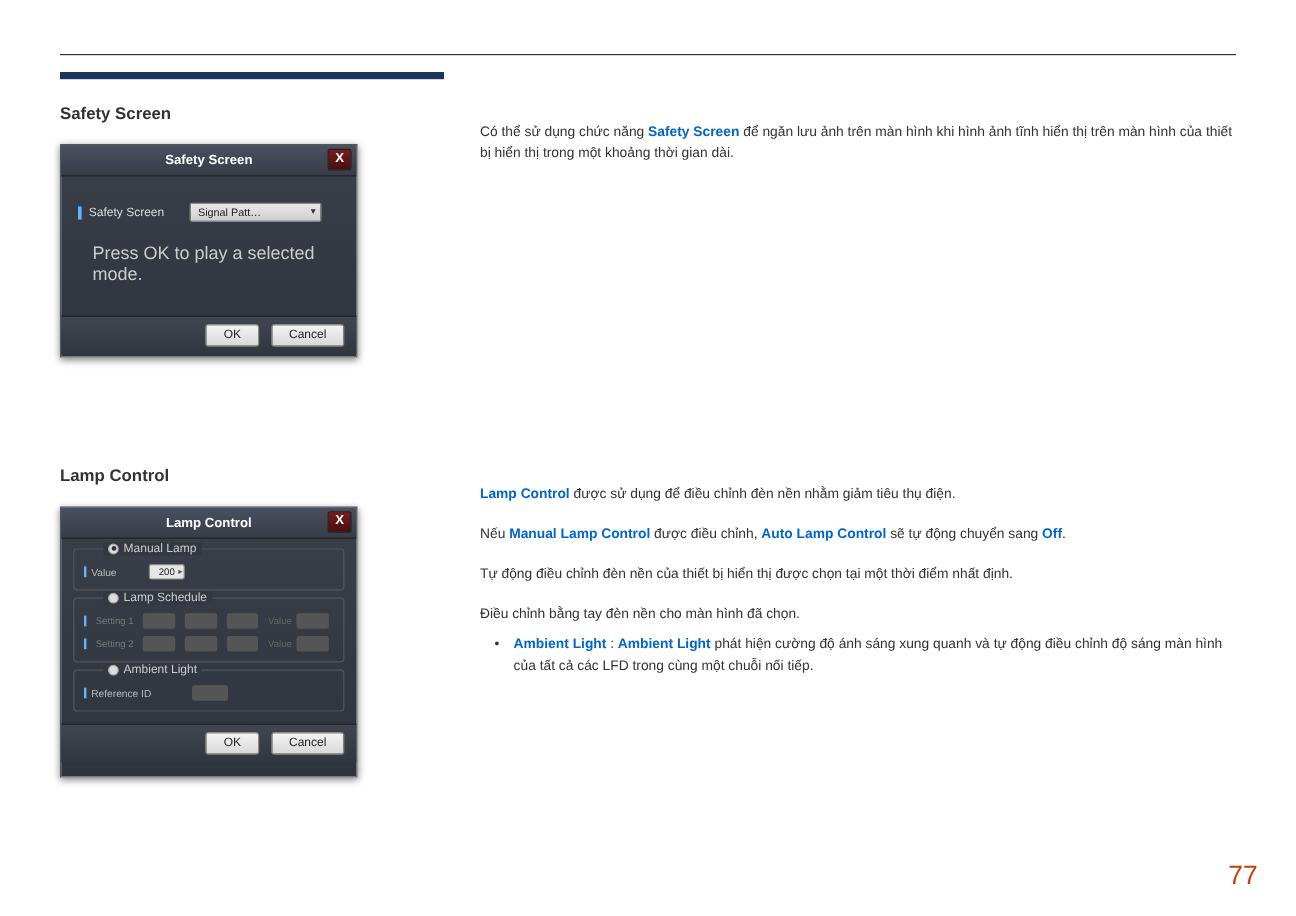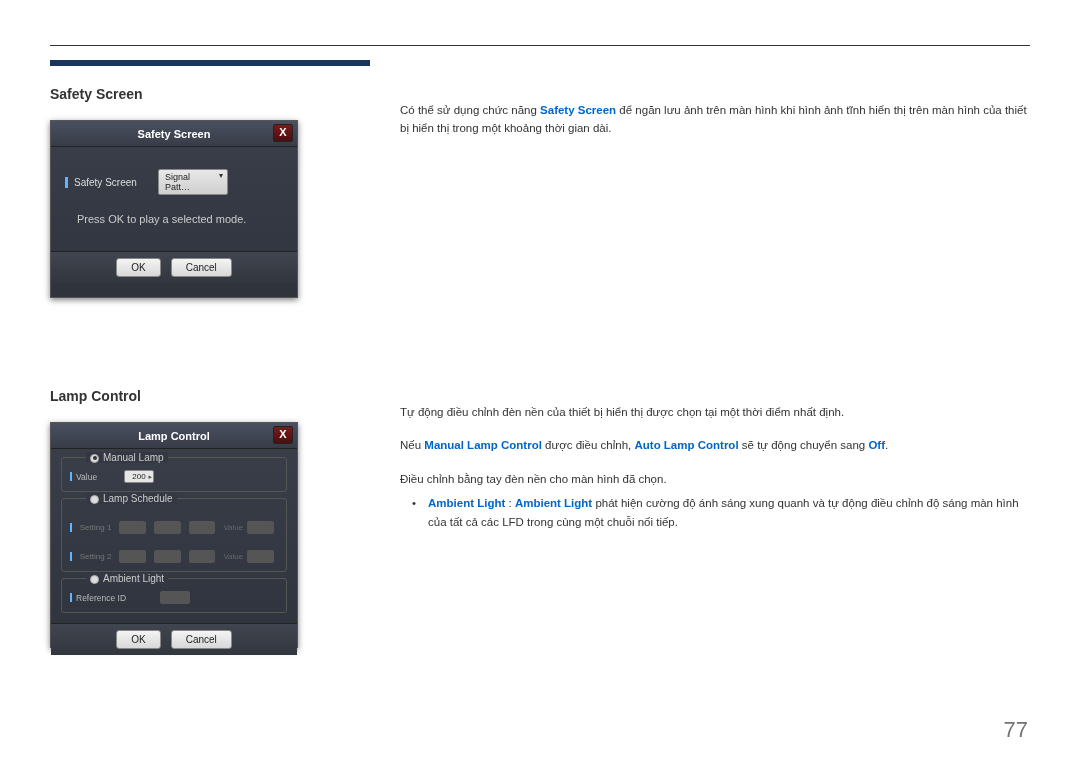--- a/index.html
+++ b/index.html
@@ -50,24 +50,24 @@
     font-size: 14px;
     font-weight: bold;
     margin-bottom: 18px;
   }
   .blue { color: #0066cc; font-weight: bold; }
   .right-col p { margin-bottom: 6px; margin-top: 15px; }
   .bullet-row { display: flex; margin-bottom: 6px; }
   .bullet { width: 28px; flex: 0 0 28px; text-align: center; }
   .page-num {
     position: absolute;
-    right: 52px;
+    right: 32px;
     bottom: 20px;
     font-size: 22px;
-    color: #737373;
+    color: #c2410c;
   }
 
   
   .dlg {
     background: linear-gradient(#3a3f4a, #2e333c);
     border: 1px solid #555;
     box-shadow: 0 2px 6px rgba(0,0,0,0.5);
     color: #ccc;
     font-size: 10px;
   }
@@ -111,32 +111,32 @@
   }
   .dlg-label { font-size: 10px; color: #ddd; flex: 0 0 84px; }
   .dlg-select {
     background: linear-gradient(#e8e8e8,#cfcfcf);
     border: 1px solid #888;
     border-radius: 2px;
     padding: 2px 16px 2px 6px;
     font-size: 9px;
     color: #222;
     position: relative;
-    width: 70px;
+    width: 110px;
   }
   .dlg-select::after {
     content: "▾";
     position: absolute;
     right: 4px; top: 1px;
     font-size: 8px; color: #333;
   }
-  .dlg-note { font-size: 11px; color: #ccc; margin: 10px 0 18px 12px; }
+  .dlg-note { font-size: 15px; color: #ccc; margin: 10px 0 18px 12px; }
   .dlg-buttonbar {
     display: flex;
-    justify-content: center;
+    justify-content: flex-end;
     gap: 10px;
     padding: 6px 10px;
     background: linear-gradient(#40454f,#32363e);
     border-top: 1px solid #222;
   }
   .dlg-btn {
     background: linear-gradient(#f4f4f4,#d8d8d8);
     border: 1px solid #888;
     border-radius: 3px;
     padding: 3px 14px;
@@ -175,21 +175,21 @@
   .mini-label { color: #bbb; width: 48px; }
   .mini-mark { width: 2px; height: 9px; background: #5fb5ff; margin-right: 4px; }
   .spin {
     background: #e6e6e6; border: 1px solid #888; border-radius: 2px;
     width: 30px; height: 13px; font-size: 8px; color: #222; text-align: center;
     line-height: 12px; margin-right: 4px; position: relative;
   }
   .spin::after { content: "▸"; position:absolute; right:1px; top:0; font-size:7px; color:#555;}
   .disabled { color: #666; }
   .disabled .spin, .disabled .dlg-select { background:#555; color:#888; border-color:#555;}
-  .sched-row { display:flex; align-items:center; margin-top:16px; gap:4px; font-size:8px;}
+  .sched-row { display:flex; align-items:center; margin-top:6px; gap:4px; font-size:8px;}
   .sched-label { width: 40px; color:#777; }
 </style>
 </head>
 <body>
 
 <div class="page">
   <div class="top-rule"></div>
   <div class="top-accent"></div>
 
   <div class="content">
@@ -276,24 +276,25 @@
             </div>
           </div>
           <div class="dlg-buttonbar">
             <div class="dlg-btn">OK</div>
             <div class="dlg-btn">Cancel</div>
           </div>
         </div>
       </div>
 
       <div class="right-col">
-        <p>Tự động điều chỉnh đèn nền của thiết bị hiển thị được chọn tại một thời điểm nhất định.</p>
+        <p><span class="blue">Lamp Control</span><span> được sử dụng để điều chỉnh đèn nền nhằm giảm tiêu thụ điện.</span></p>
         <p>
           <span>Nếu </span><span class="blue">Manual Lamp Control</span><span> được điều chỉnh, </span><span class="blue">Auto Lamp Control</span><span> sẽ tự động chuyển sang </span><span class="blue">Off</span><span>.</span>
         </p>
+        <p>Tự động điều chỉnh đèn nền của thiết bị hiển thị được chọn tại một thời điểm nhất định.</p>
         <p>Điều chỉnh bằng tay đèn nền cho màn hình đã chọn.</p>
         <div class="bullet-row">
           <div class="bullet">•</div>
           <div>
             <span class="blue">Ambient Light</span><span> : </span><span class="blue">Ambient Light</span><span> phát hiện cường độ ánh sáng xung quanh và tự động điều chỉnh độ sáng màn hình của tất cả các LFD trong cùng một chuỗi nối tiếp.</span>
           </div>
         </div>
       </div>
     </div>
 

